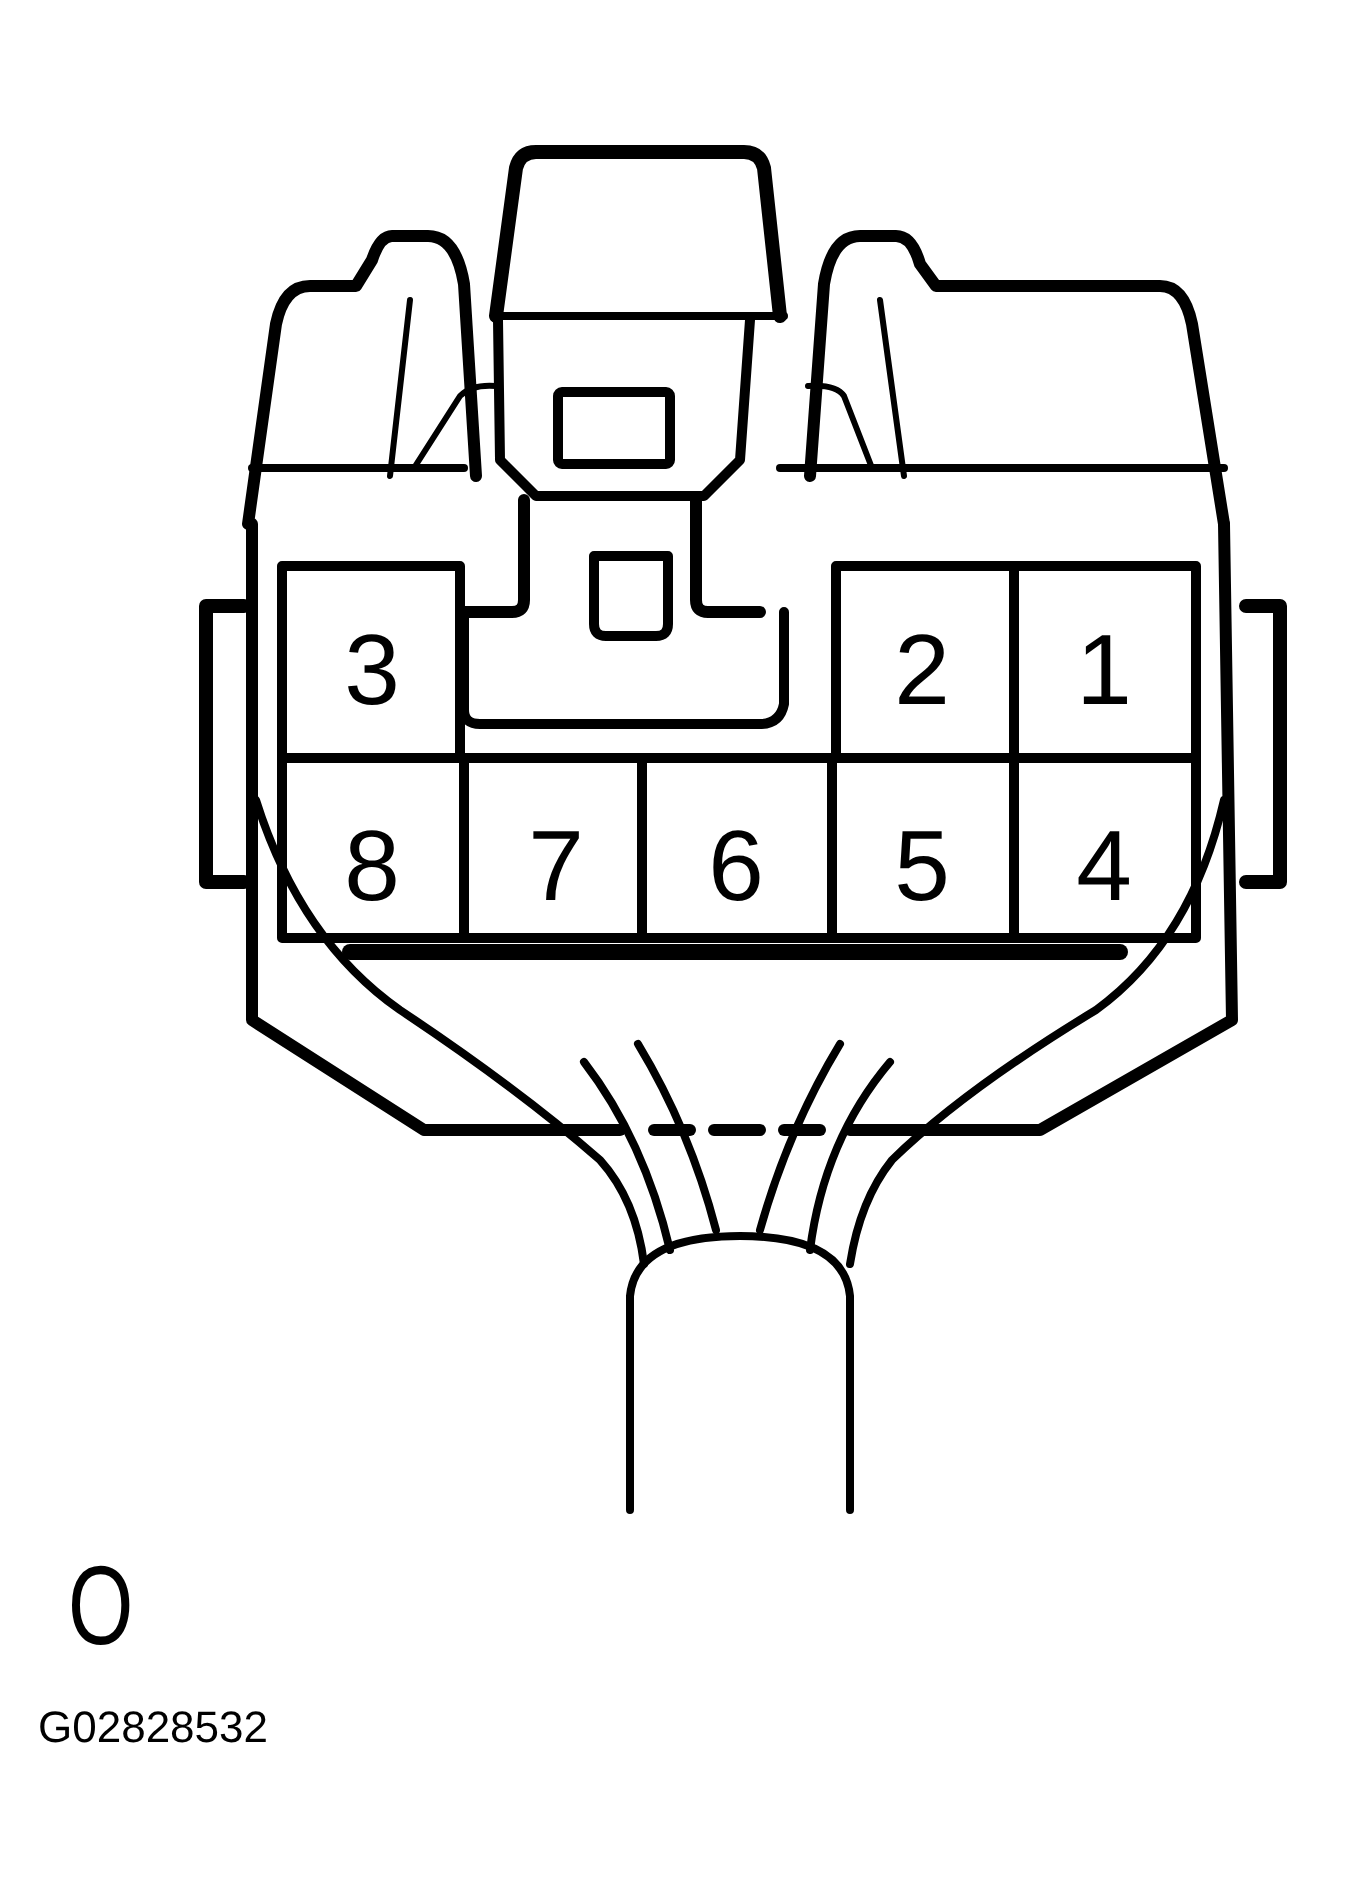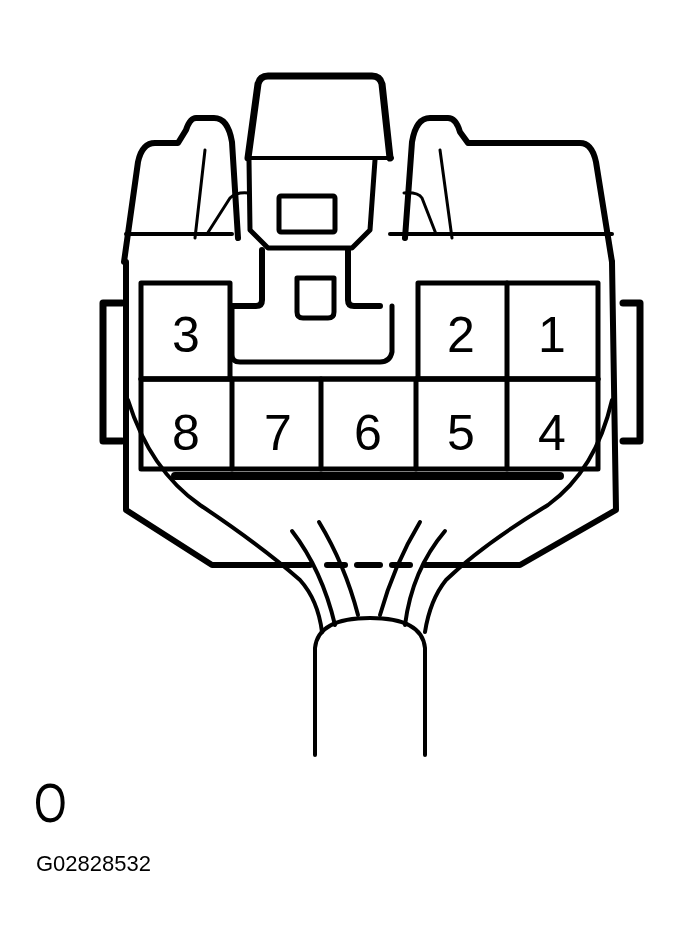--- a/index.html
+++ b/index.html
@@ -11,21 +11,21 @@
       fill: #000;
       text-anchor: middle;
     }
     .view-label {
       position: absolute; left: 34px; top: 775px;
       font-family: "Liberation Sans", sans-serif;
       font-size: 56px; color: #000; line-height: 1;
       transform: scaleX(0.75); transform-origin: left top;
     }
     .fig-id {
-      position: absolute; left: 36px; top: 853px;
+      position: absolute; left: 19px; top: 853px;
       font-family: "Liberation Sans", sans-serif;
       font-size: 22px; color: #000; line-height: 1;
     }
   </style>
 </head>
 <body>
 
 <svg id="diagram" width="679" height="951" viewBox="0 0 679 951" xmlns="http://www.w3.org/2000/svg">
   <g fill="none" stroke="#000" stroke-linejoin="round" stroke-linecap="round">
 

